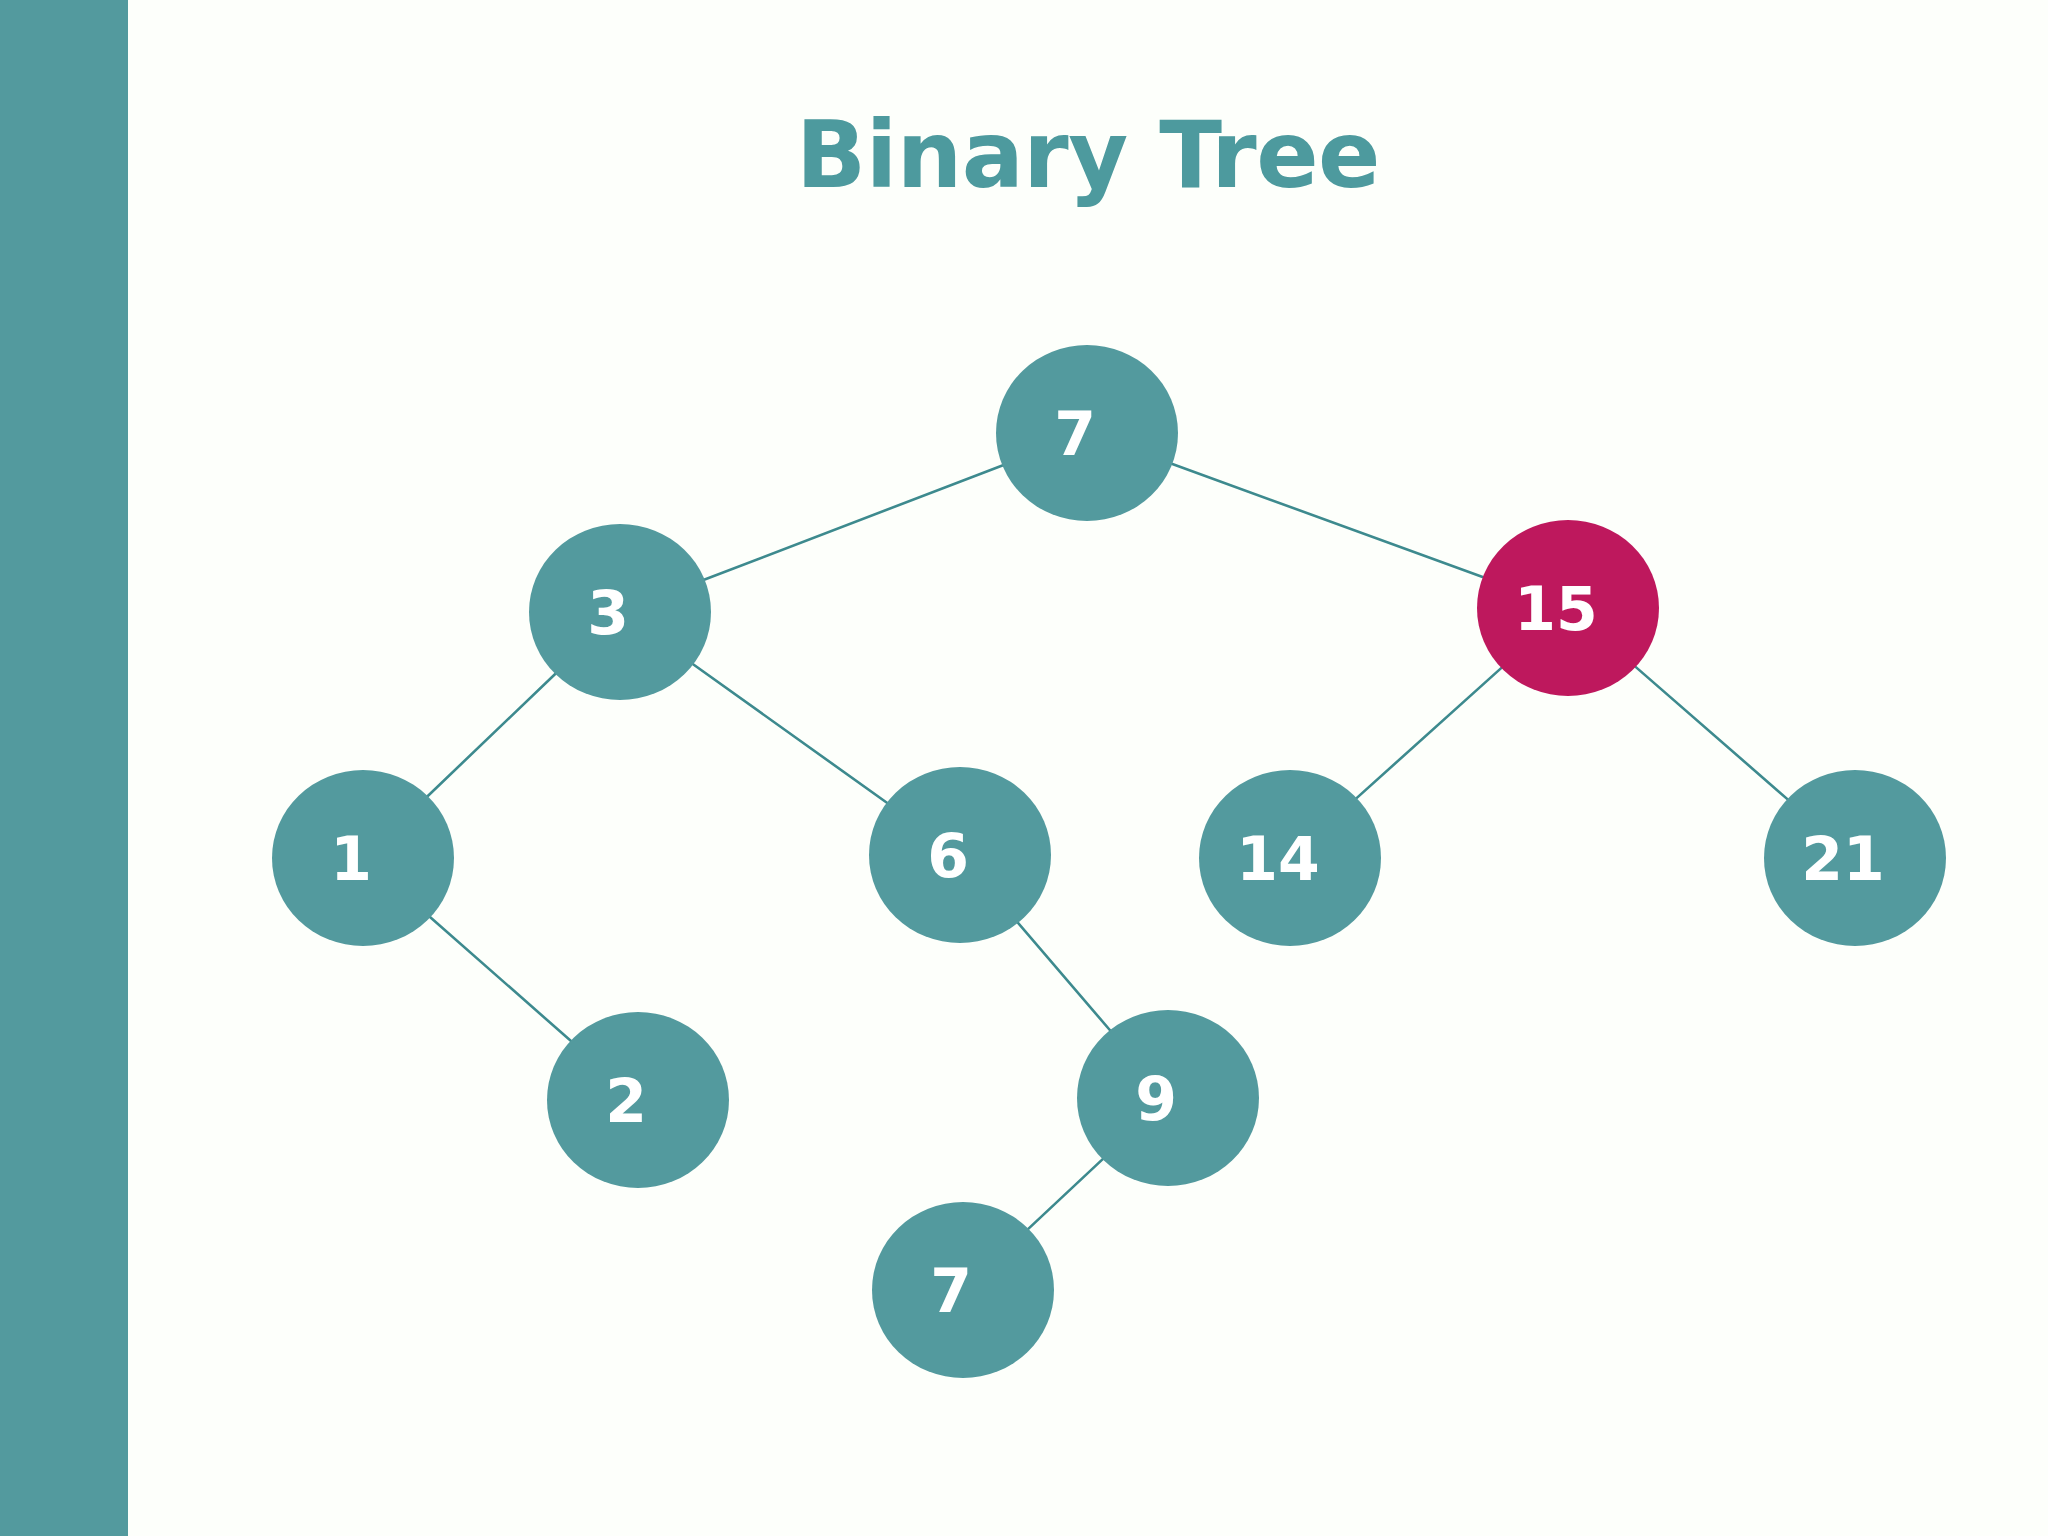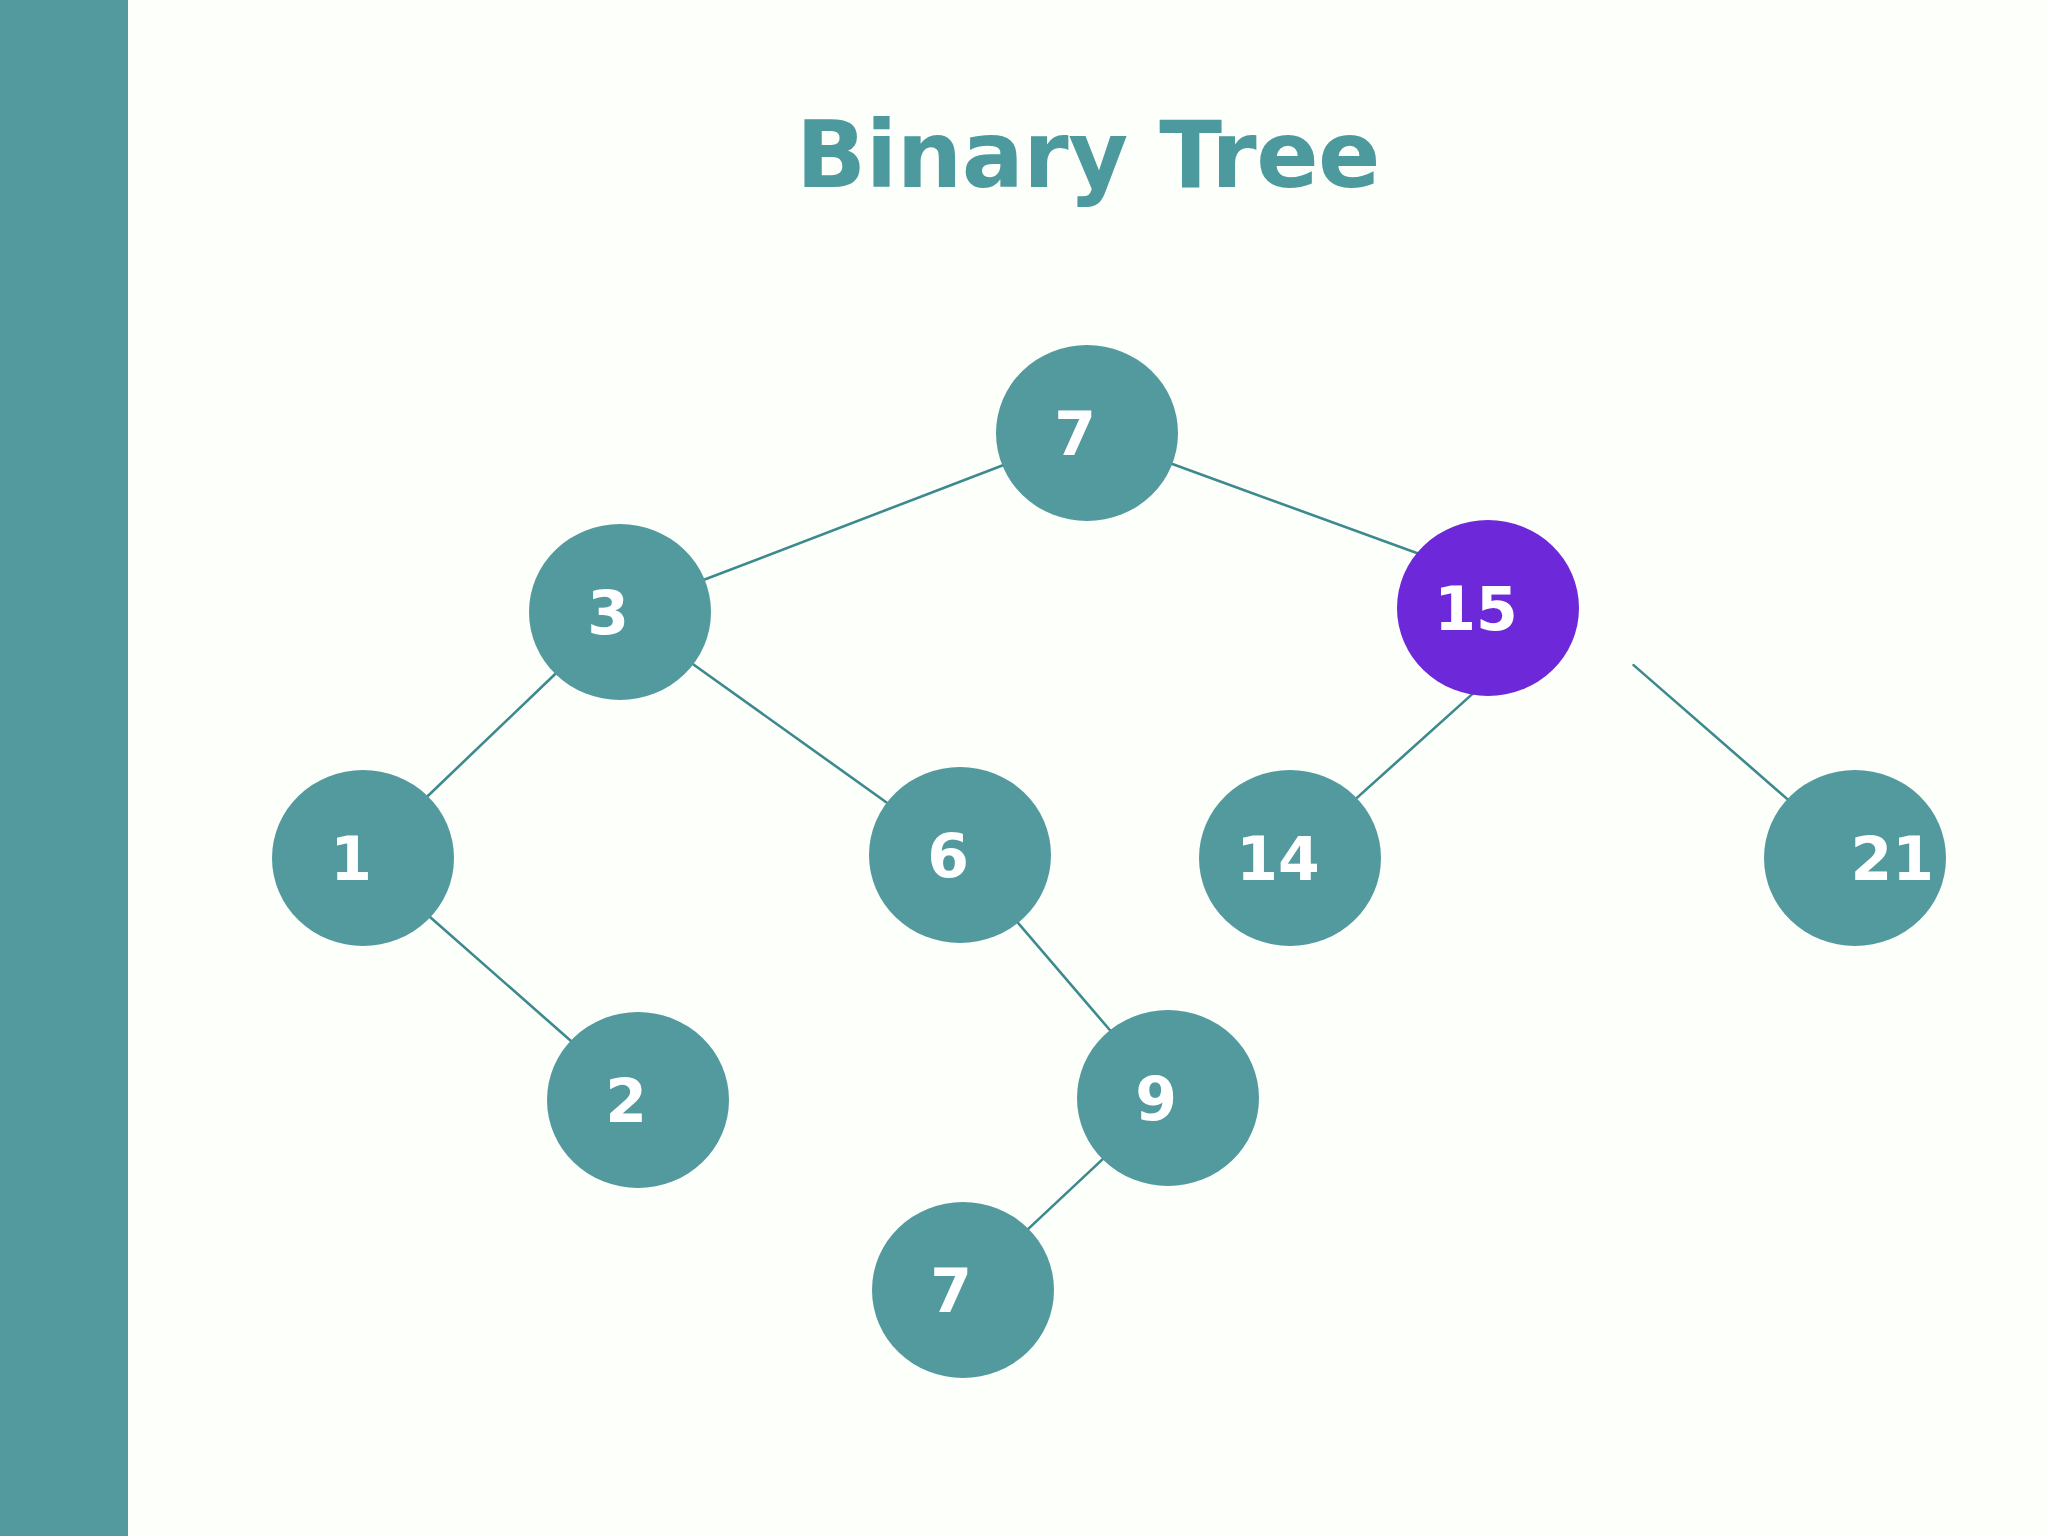--- a/index.html
+++ b/index.html
@@ -110,33 +110,33 @@
         <line x1="976.5934708699064" y1="1157.3856272828193" x2="898.4065291300936" y2="1230.6143727171807" stroke="#3d8a8e" stroke-width="2.6" stroke-linecap="round"></line>
       </svg>
 
     <div id="node-layer">
         <div class="tree-node" style="left: 959px; top: 433px; background: rgb(83, 154, 158);">
           <span class="node-label" style="color: rgb(255, 255, 255);">7</span>
         </div>
         <div class="tree-node" style="left: 492px; top: 612px; background: rgb(83, 154, 158);">
           <span class="node-label" style="color: rgb(255, 255, 255);">3</span>
         </div>
-        <div class="tree-node" style="left: 1360px; top: 608px; background: #6d28d9;">
+        <div class="tree-node" style="left: 1440px; top: 608px; background: #be185d;">
           <span class="node-label" style="color: rgb(255, 255, 255);">15</span>
         </div>
         <div class="tree-node" style="left: 235px; top: 858px; background: rgb(83, 154, 158);">
           <span class="node-label" style="color: rgb(255, 255, 255);">1</span>
         </div>
         <div class="tree-node" style="left: 832px; top: 855px; background: rgb(83, 154, 158);">
           <span class="node-label" style="color: rgb(255, 255, 255);">6</span>
         </div>
         <div class="tree-node" style="left: 1162px; top: 858px; background: rgb(83, 154, 158);">
           <span class="node-label" style="color: rgb(255, 255, 255);">14</span>
         </div>
-        <div class="tree-node" style="left: 1727px; top: 858px; background: rgb(83, 154, 158); justify-content: flex-end;">
+        <div class="tree-node" style="left: 1727px; top: 858px; background: rgb(83, 154, 158);">
           <span class="node-label" style="color: rgb(255, 255, 255);">21</span>
         </div>
         <div class="tree-node" style="left: 510px; top: 1100px; background: rgb(83, 154, 158);">
           <span class="node-label" style="color: rgb(255, 255, 255);">2</span>
         </div>
         <div class="tree-node" style="left: 1040px; top: 1098px; background: rgb(83, 154, 158);">
           <span class="node-label" style="color: rgb(255, 255, 255);">9</span>
         </div>
         <div class="tree-node" style="left: 835px; top: 1290px; background: rgb(83, 154, 158);">
           <span class="node-label" style="color: rgb(255, 255, 255);">7</span>

